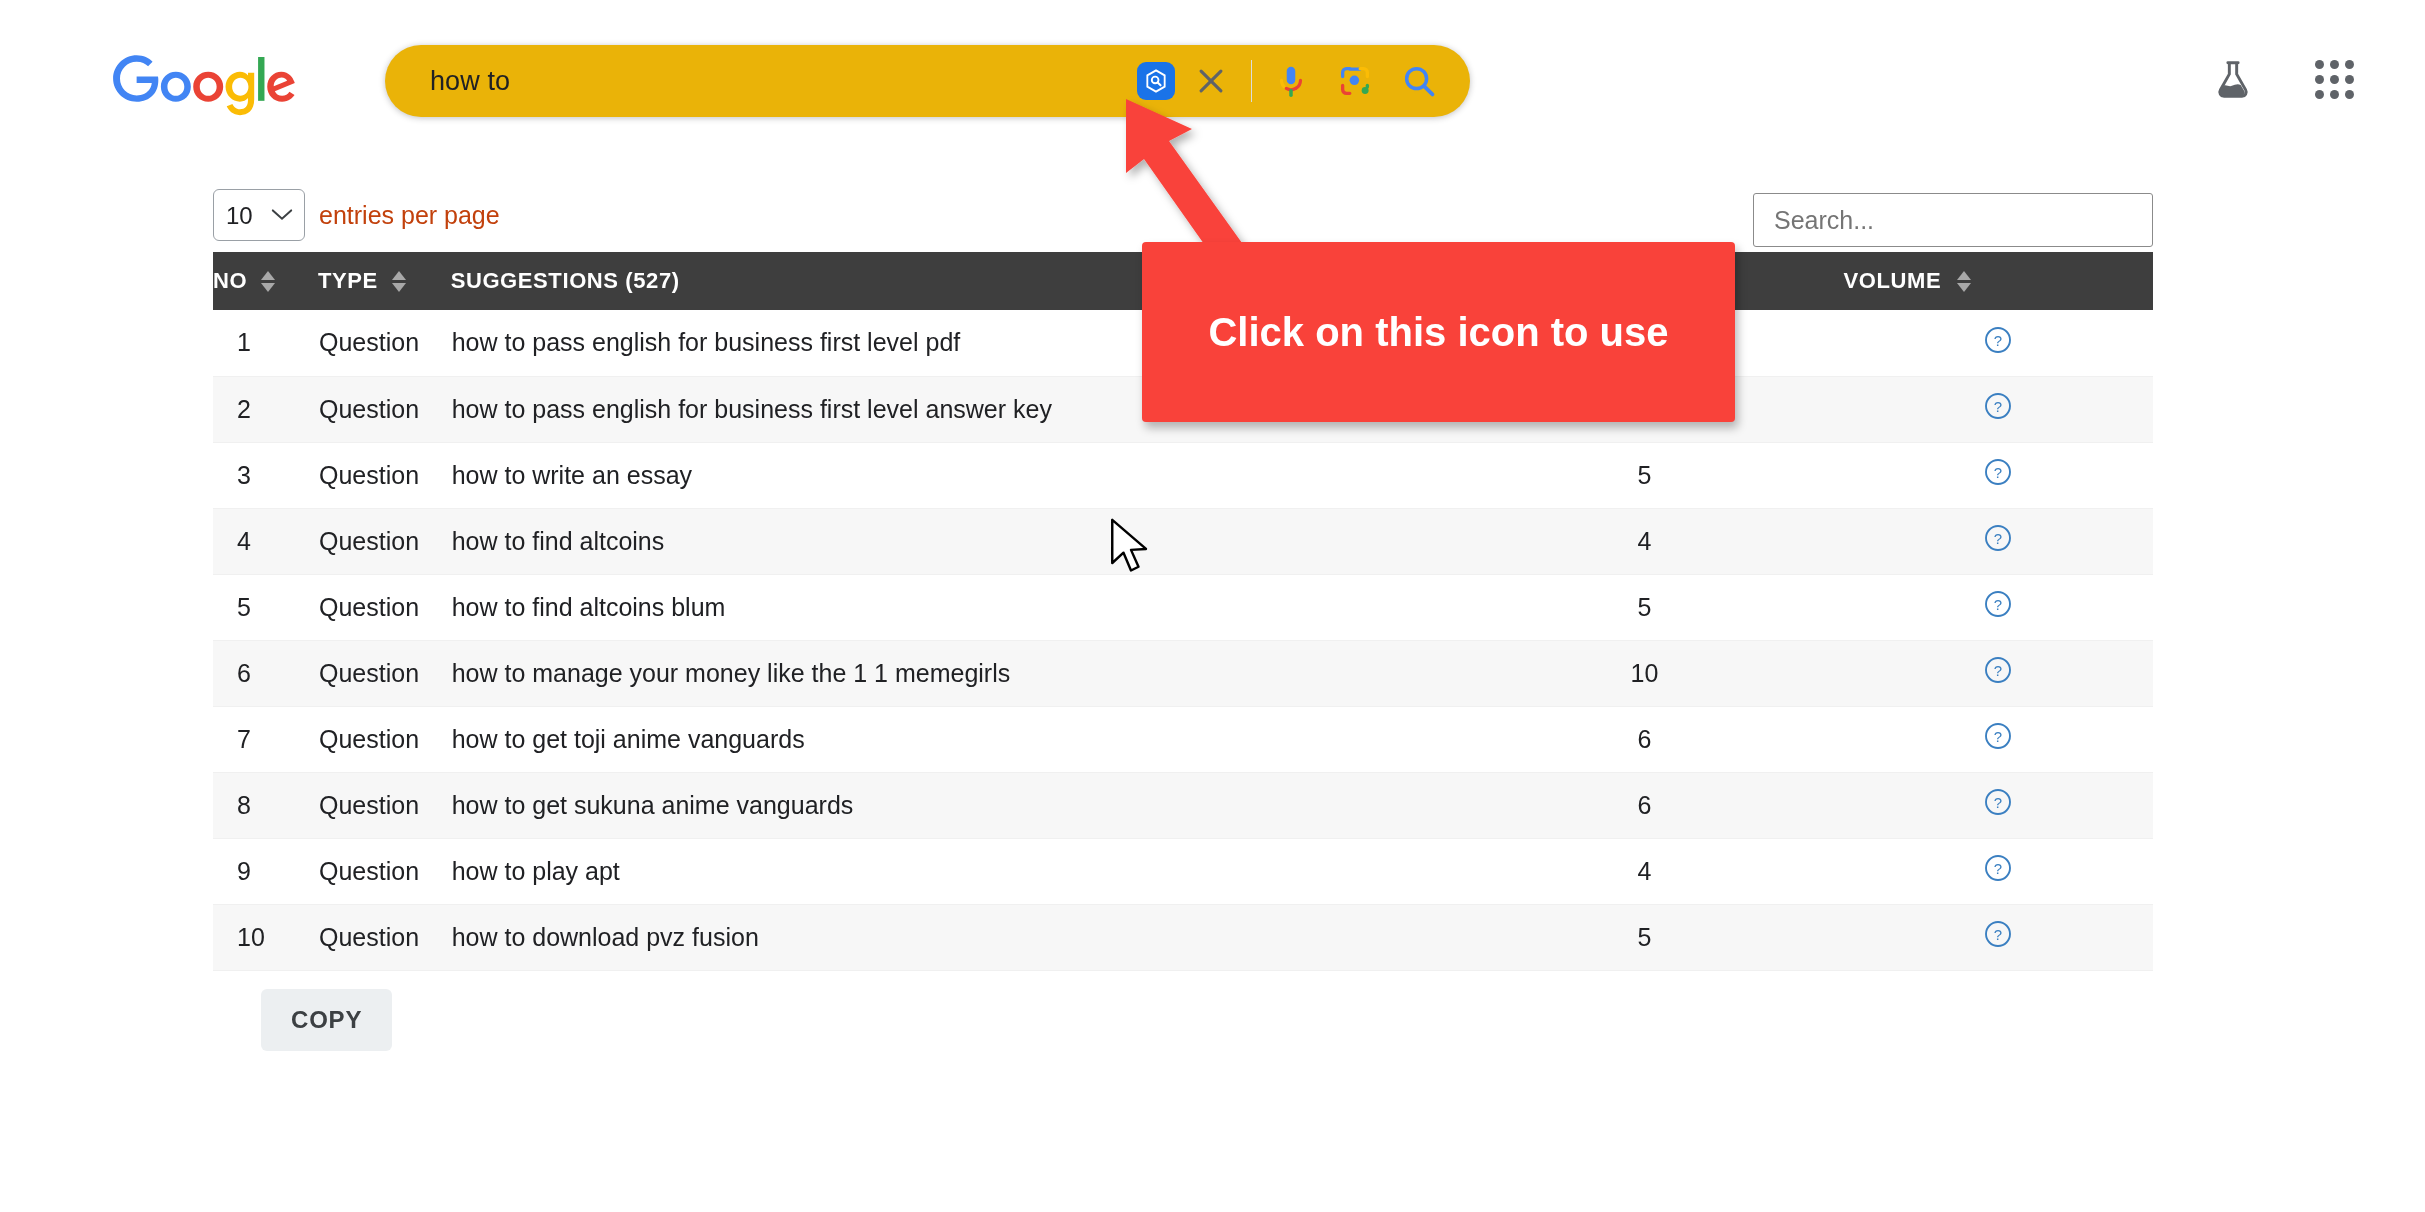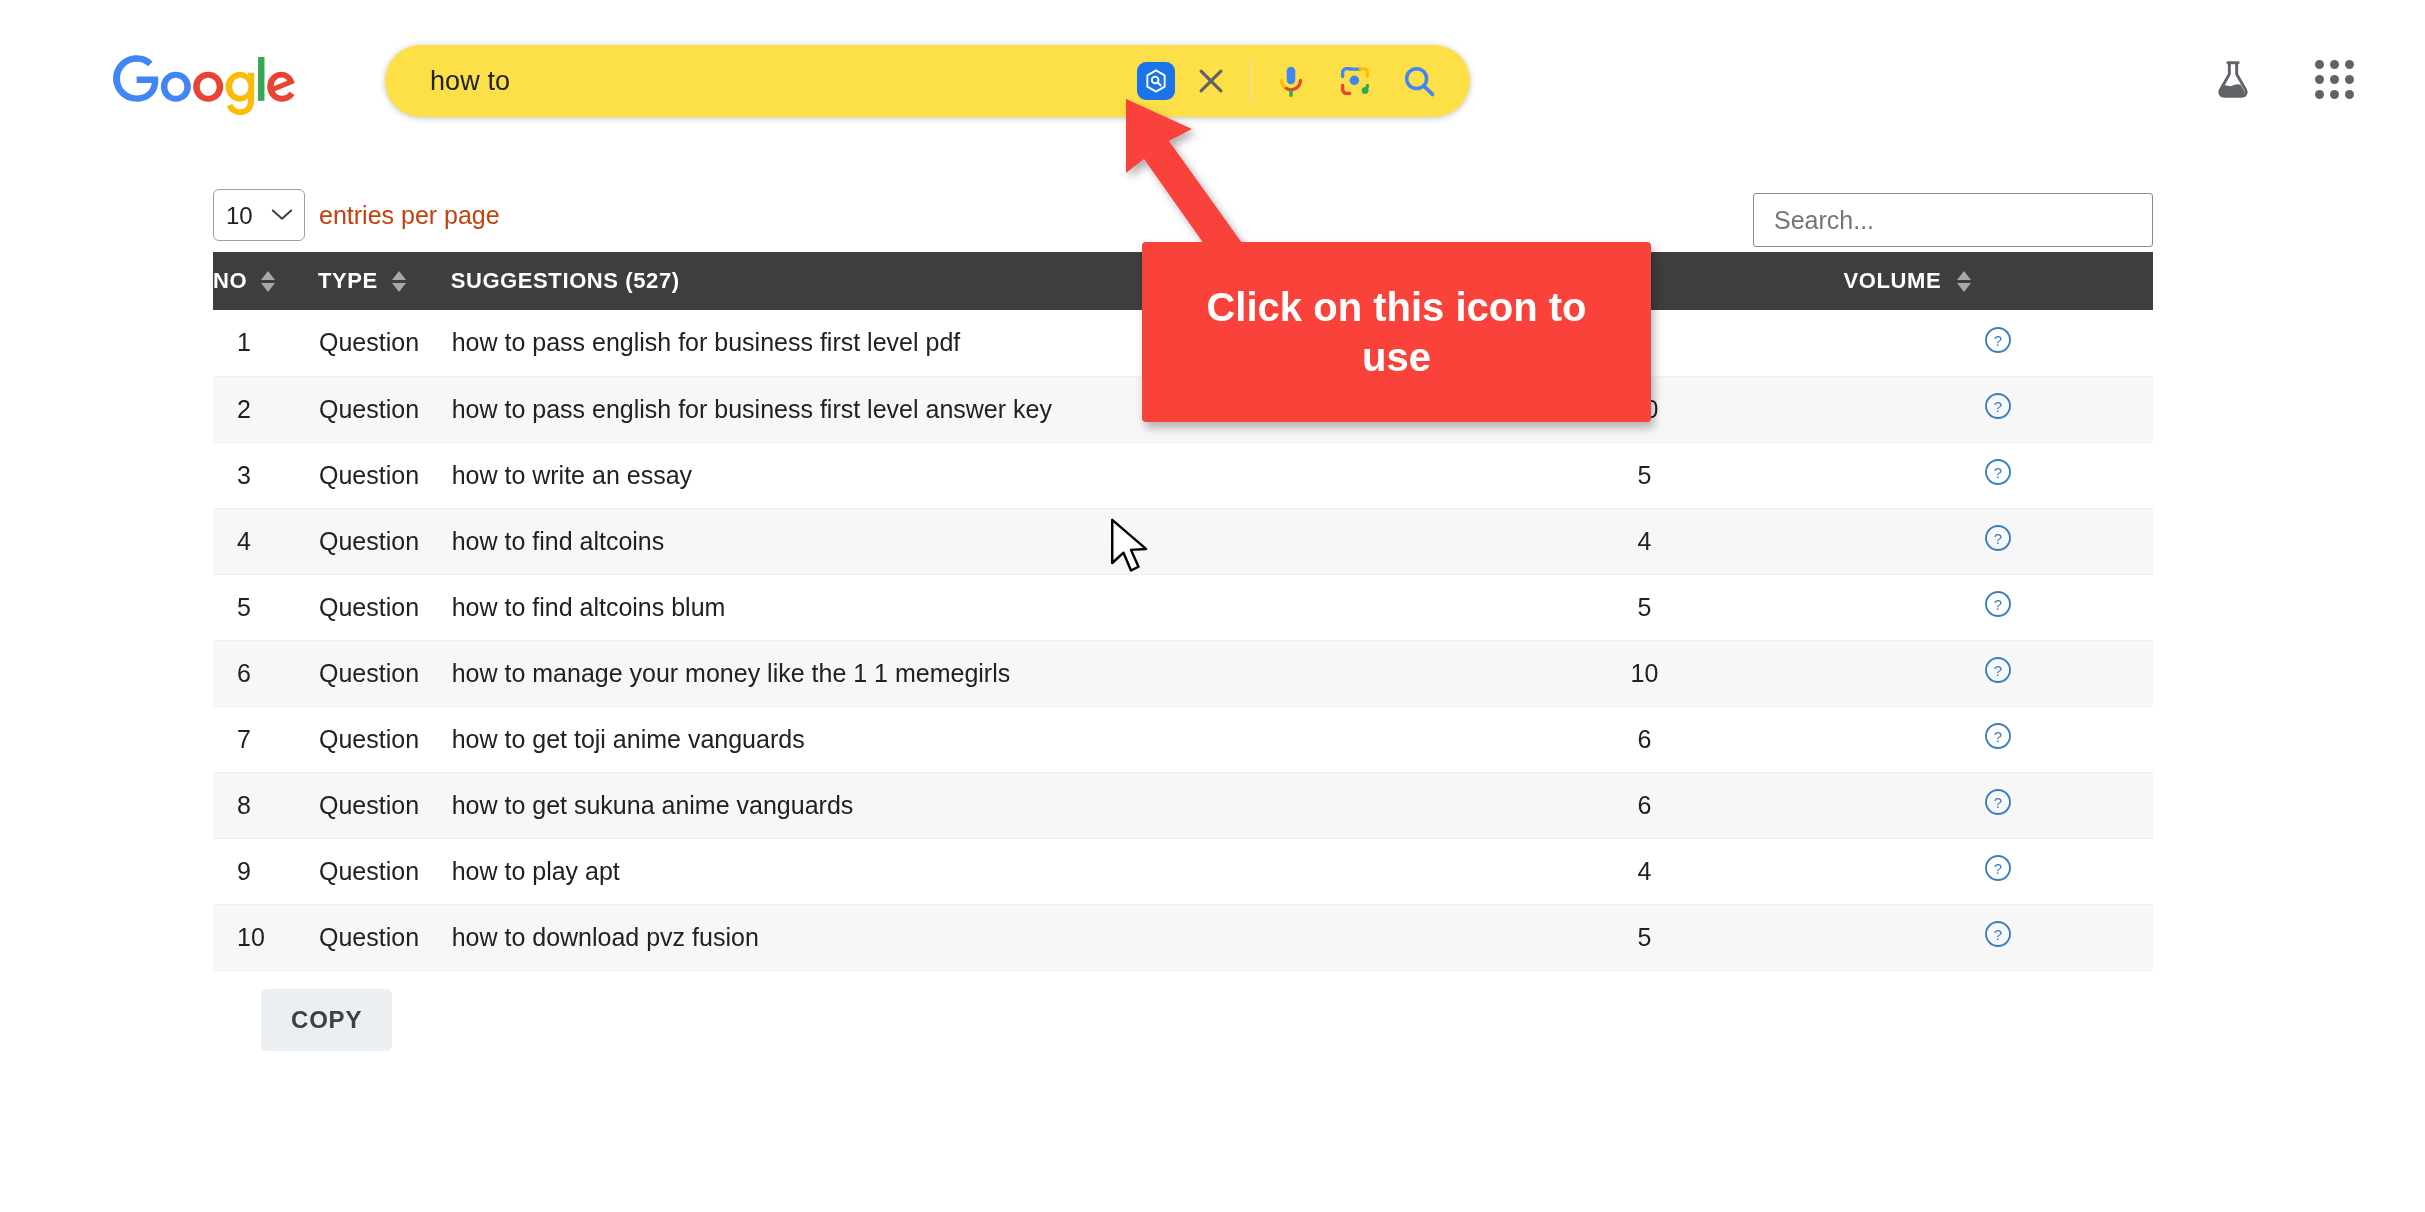--- a/index.html
+++ b/index.html
@@ -11,21 +11,21 @@
     overflow: hidden;
   }
   #page { position: relative; width: 2425px; height: 1212px; background:#fff; }
 
   
   .gheader { position:absolute; top:0; left:0; width:2425px; height:150px; }
   .glogo { position:absolute; left:112px; top:55px; width:185px; height:62px; }
 
   .searchbox {
     position:absolute; left:385px; top:45px; width:1085px; height:72px;
-    background:#fde047; border-radius:36px;
+    background:#eab308; border-radius:36px;
     box-shadow: 0 1px 6px rgba(32,33,36,.28);
     display:flex; align-items:center;
   }
   .searchtext {
     margin-left:45px; font-size:27px; color:#202124; letter-spacing:.1px;
     flex:1; white-space:nowrap; overflow:hidden;
   }
   .sb-icons { display:flex; align-items:center; gap:0; padding-right:28px; }
   .icon-btn { display:flex; align-items:center; justify-content:center; cursor:pointer; }
   .blue-sq {
@@ -114,21 +114,21 @@
   .moretools {
     background:#e8f0fe; color:#1a56f0; border:1px solid #dbe5fb; border-radius:8px;
     font-size:24px; font-weight:bold; letter-spacing:.8px;
     padding:0 26px; height:62px; cursor:pointer;
     font-family:"Liberation Sans", sans-serif;
   }
 
   
   .arrow-svg { position:absolute; left:1120px; top:95px; width:240px; height:200px; pointer-events:none; }
   .callout {
-    position:absolute; left:1142px; top:242px; width:509px; height:180px;
+    position:absolute; left:1142px; top:242px; width:593px; height:180px;
     background:#f9423a; border-radius:4px;
     box-shadow: 3px 6px 10px rgba(0,0,0,.28);
     display:flex; align-items:center; justify-content:center;
     padding:0 40px; text-align:center;
   }
   .callout-txt {
     color:#fff; font-size:40px; font-weight:bold; line-height:1.25;
     font-family:"Liberation Sans", sans-serif;
   }
   .cursor { position:absolute; left:1108px; top:518px; width:46px; height:60px; pointer-events:none; }

